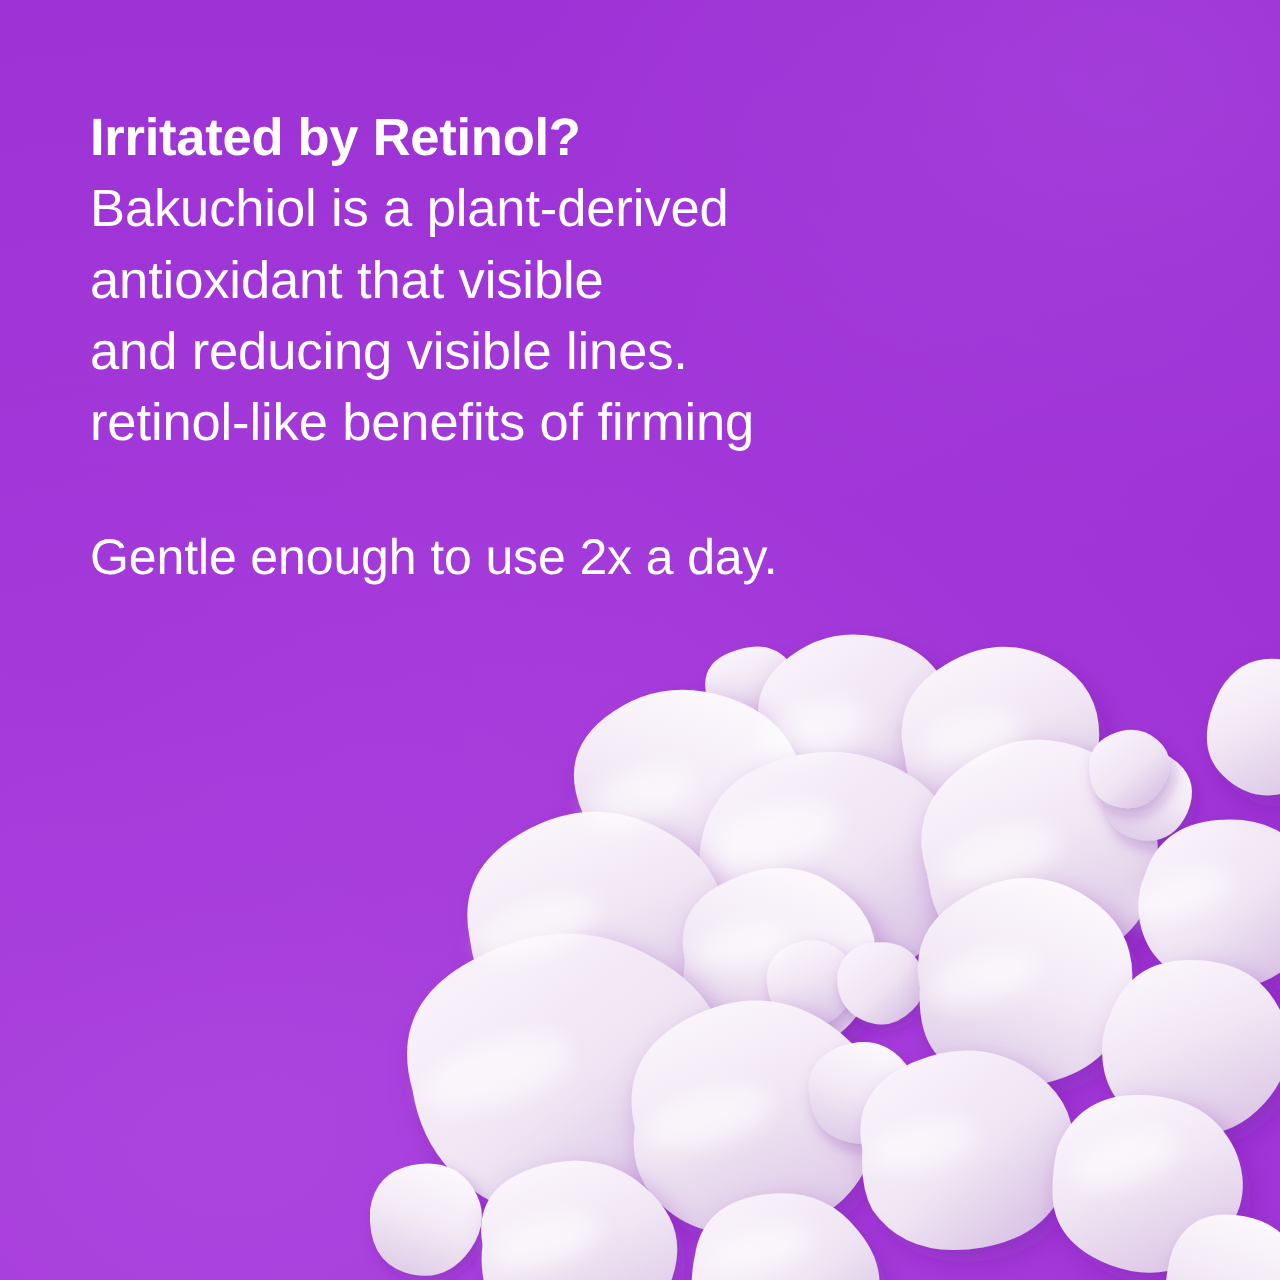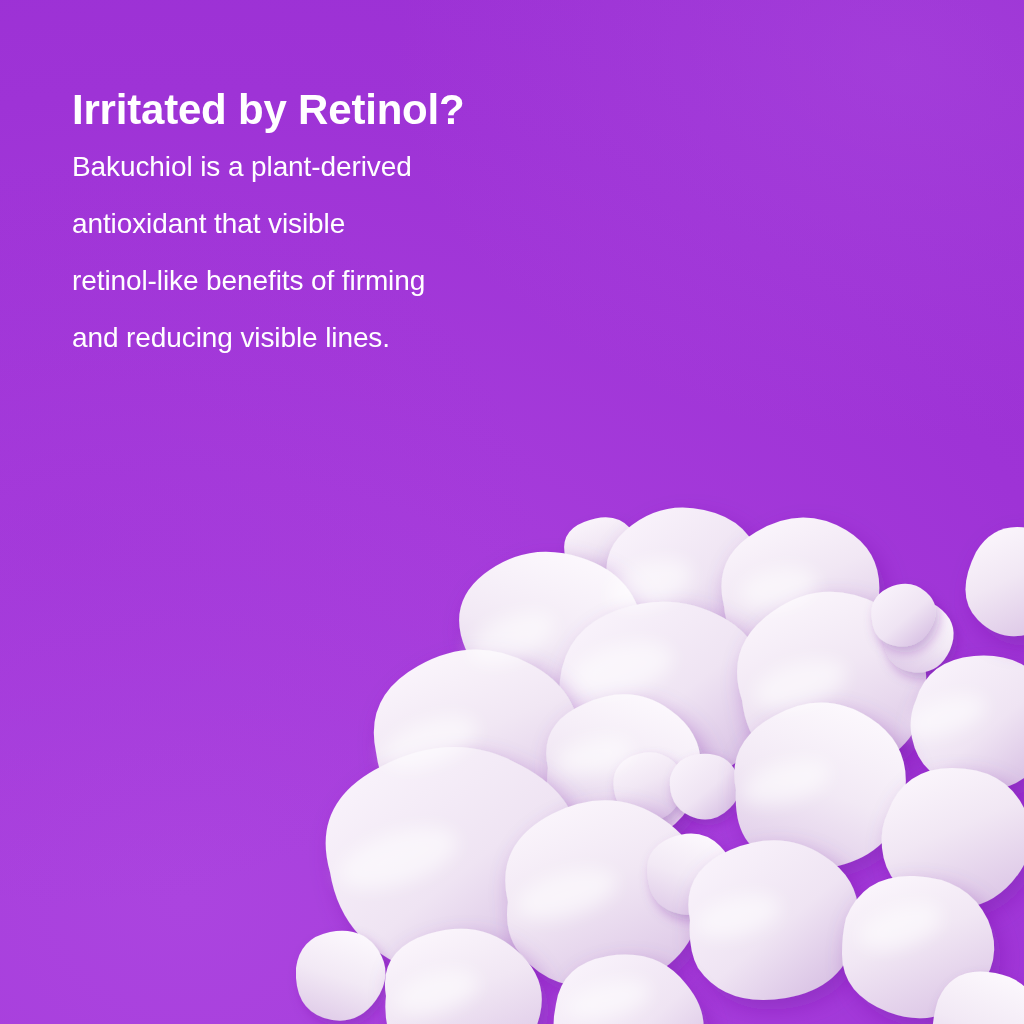--- a/index.html
+++ b/index.html
@@ -44,21 +44,21 @@
   .headline {
     font-size: 42px;
     line-height: 56px;
     font-weight: 700;
     letter-spacing: -0.2px;
     margin: 0;
     white-space: nowrap;
   }
   .body-copy {
     margin: 0;
-    font-size: 28px;
+    font-size: 42px;
     line-height: 57px;
     font-weight: 400;
     letter-spacing: -0.1px;
   }
   .body-copy .ln { display: block; white-space: nowrap; }
   .sub-copy {
     margin: 0;
     padding-top: 54px;
     font-size: 40px;
     line-height: 52px;
@@ -235,19 +235,20 @@
       </g>
     </svg>
   </div>
 
   <div class="copy">
     <h1 class="headline">Irritated by Retinol?</h1>
 
     <p class="body-copy">
       <span class="ln">Bakuchiol is a plant-derived</span>
       <span class="ln">antioxidant that visible</span>
+      <span class="ln">and reducing visible lines.</span>
       <span class="ln">retinol-like benefits of firming</span>
-      <span class="ln">and reducing visible lines.</span>
     </p>
 
+    <p class="sub-copy">Gentle enough to use 2x a day.</p>
   </div>
 
 </div>
 
 </body></html>

